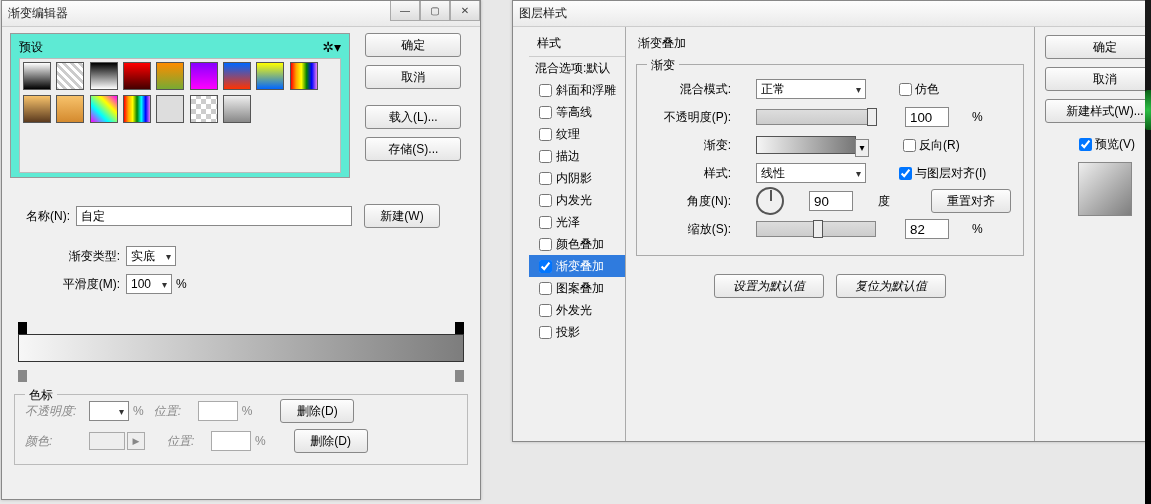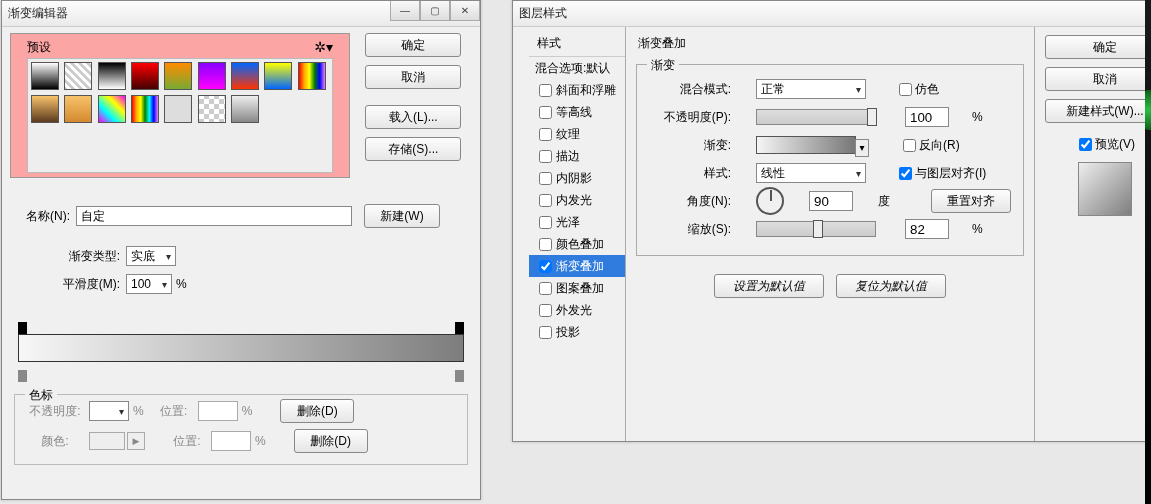--- a/index.html
+++ b/index.html
@@ -33,22 +33,22 @@
     border: 1px solid #aaa; border-top: none;
     background: linear-gradient(#f9f9f9,#ddd);
     display: flex; align-items: center; justify-content: center;
     font-size: 10px; color: #444;
   }
   .winbtn:last-child { border-top-right-radius: 0; }
   
   #gradwin { left:1px; top:0; width:480px; height:500px; }
   .grad-body { padding:6px 8px; position:relative; }
   .presets {
-    border:1px solid #999; background:#fca5a5;
-    padding:4px 16px 6px; width:340px; height:145px;
+    border:1px solid #999; background:#5eead4;
+    padding:4px 8px 6px; width:340px; height:145px;
     position:relative; display:inline-block; vertical-align:top;
   }
   .presets-head { display:flex; align-items:center; height:18px; }
   .presets-head .lbl { font-size:12px; }
   .presets-head .gear { margin-left:auto; font-size:14px; cursor:default; }
   .swatch-area {
     background:#eee; border:1px solid #bbb;
     height:115px; margin-top:2px; padding:2px; overflow:hidden;
   }
   .swatch {
@@ -90,21 +90,21 @@
   }
   .stops-group {
     border:1px solid #bbb; margin:12px 4px 0; padding:1px 10px 8px;
     position:relative;
   }
   .stops-group .legend{
     position:absolute; top:-8px; left:10px; background:#f0f0f0; padding:0 4px;
     font-size:12px;
   }
   .stops-row { display:flex; align-items:center; height:30px; }
-  .stops-row label { width:60px; text-align:center; margin-right:4px; color:#888;}
+  .stops-row label { width:60px; text-align:left; margin-right:4px; color:#888;font-style:italic;}
   .stops-row .combo, .stops-row input { color:#888; }
   .mini-input { width:40px; height:20px; border:1px solid #aaa; background:#fff; display:inline-block;}
   .pct { margin:0 10px 0 4px; color:#888;}
   .colorbox {
     width:36px; height:18px; border:1px solid #aaa; background:#eee;
     display:inline-block; margin-right:2px;
   }
   .playbtn {
     width:18px; height:18px; border:1px solid #aaa; background:#eee;
     display:inline-flex; align-items:center; justify-content:center; font-size:9px; color:#888;

